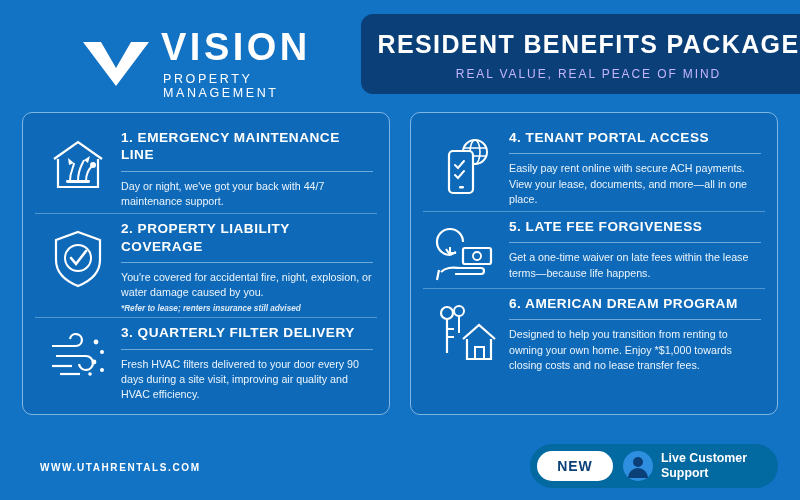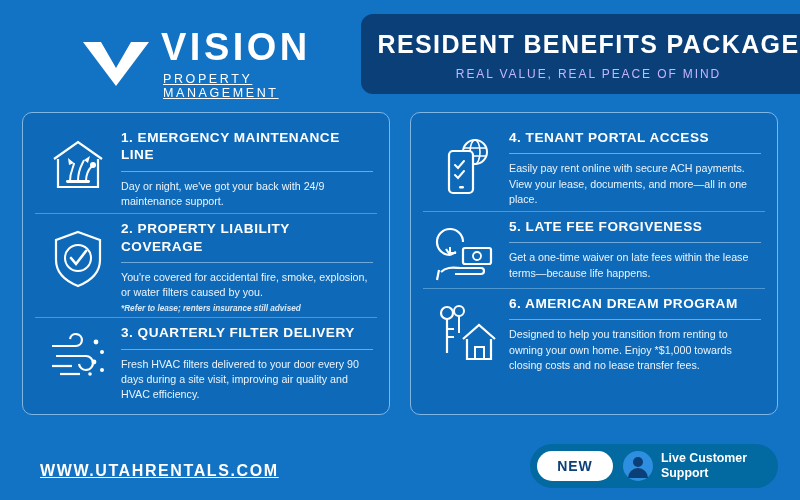--- a/index.html
+++ b/index.html
@@ -55,21 +55,20 @@
     font-weight: bold;
     letter-spacing: 3.5px;
     line-height: 1;
   }
   .logo-sub {
     color: #ffffff;
     font-size: 12.5px;
     letter-spacing: 2.6px;
     margin-top: 6px;
     padding-left: 2px;
-    text-decoration: underline;
   }
 
   .title-bar {
     position: absolute;
     left: 324px; top: 14px;
     width: 455px; height: 80px;
     background: #0b3f78;
     border-radius: 12px;
     padding: 16px 0 4px 0;
     text-align: center;
@@ -144,24 +143,23 @@
   
   .footer {
     position: absolute;
     left: 0; bottom: 0;
     width: 800px; height: 54px;
   }
   .url {
     position: absolute;
     left: 40px; top: 16px;
     color: #ffffff;
-    font-size: 16px;
+    font-size: 10px;
     font-weight: bold;
     letter-spacing: 1.6px;
-    text-decoration: underline;
   }
   .support-pill {
     position: absolute;
     right: 22px; top: -2px;
     width: 248px; height: 44px;
     background: #0369a1;
     border-radius: 22px;
     display: flex;
     align-items: center;
     padding: 0 14px 0 0;
@@ -242,36 +240,36 @@
           <path d="M30 44 C30 32 34 28 36 23" fill="none" stroke="#ffffff" stroke-width="2"></path>
           <path d="M36 23 l6 -4 l-2 7 z" fill="#ffffff"></path>
           <path d="M38 44 C38 36 41 32 44 29" fill="none" stroke="#ffffff" stroke-width="2"></path>
           <circle cx="45" cy="28" r="3" fill="#ffffff"></circle>
           <rect x="18" y="43" width="24" height="3" rx="1.4" fill="#ffffff"></rect>
         </svg>
       </div>
       <div class="txt-cell">
         <h3>1. EMERGENCY MAINTENANCE LINE</h3>
         <div class="divider"></div>
-        <p>Day or night, we've got your back with 24/9 maintenance support.</p>
+        <p>Day or night, we've got your back with 44/7 maintenance support.</p>
       </div>
     </div>
 
     <div class="item">
       <div class="icon-cell">
         <svg width="56" height="62" viewBox="0 0 56 62">
           <path d="M28 4 L50 12 V32 C50 46 38 54 28 58 C18 54 6 46 6 32 V12 Z" fill="none" stroke="#ffffff" stroke-width="2.2"></path>
           <circle cx="28" cy="30" r="13" fill="none" stroke="#ffffff" stroke-width="2"></circle>
           <path d="M21 30 l5 6 l10 -13" fill="none" stroke="#ffffff" stroke-width="2.6" stroke-linecap="round"></path>
         </svg>
       </div>
       <div class="txt-cell">
         <h3>2. PROPERTY LIABILITY COVERAGE</h3>
         <div class="divider"></div>
-        <p>You're covered for accidental fire, smoke, explosion, or water filters caused by you.</p>
+        <p>You're covered for accidental fire, night, explosion, or water damage caused by you.</p>
         <div class="note">*Refer to lease; renters insurance still advised</div>
       </div>
     </div>
 
     <div class="item">
       <div class="icon-cell">
         <svg width="64" height="50" viewBox="0 0 64 50">
           <path d="M6 14 H30 a6 6 0 1 0 -6 -7" fill="none" stroke="#ffffff" stroke-width="2.2"></path>
           <path d="M10 24 H40 a7 7 0 1 1 -7 8" fill="none" stroke="#ffffff" stroke-width="2.2"></path>
           <path d="M6 34 H26" fill="none" stroke="#ffffff" stroke-width="2.2"></path>

